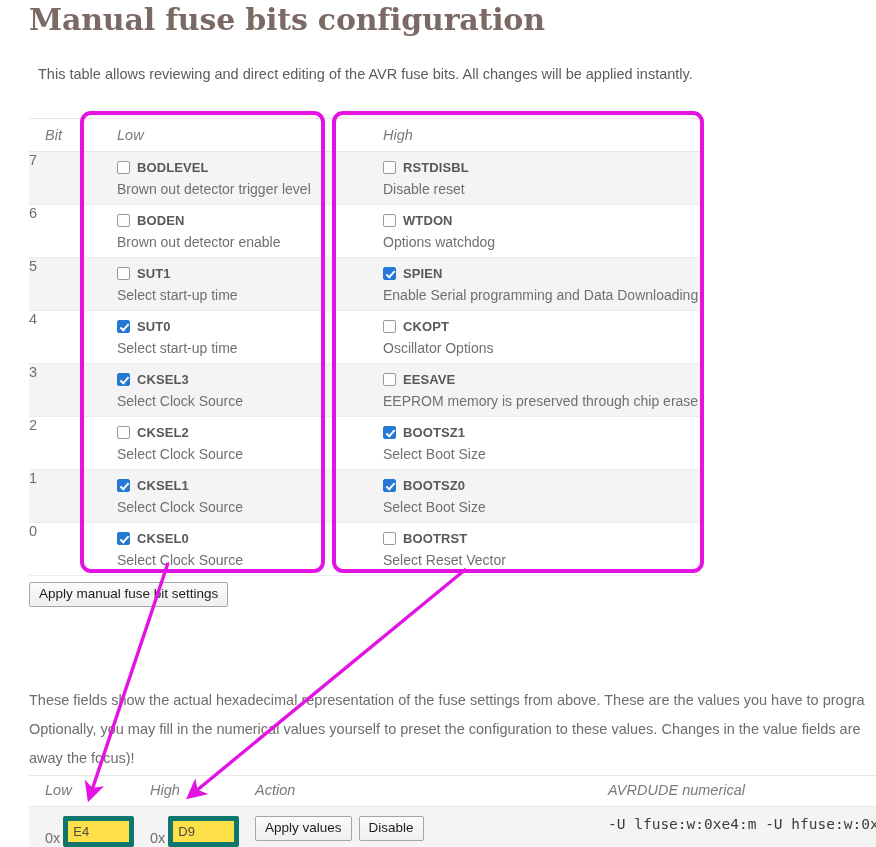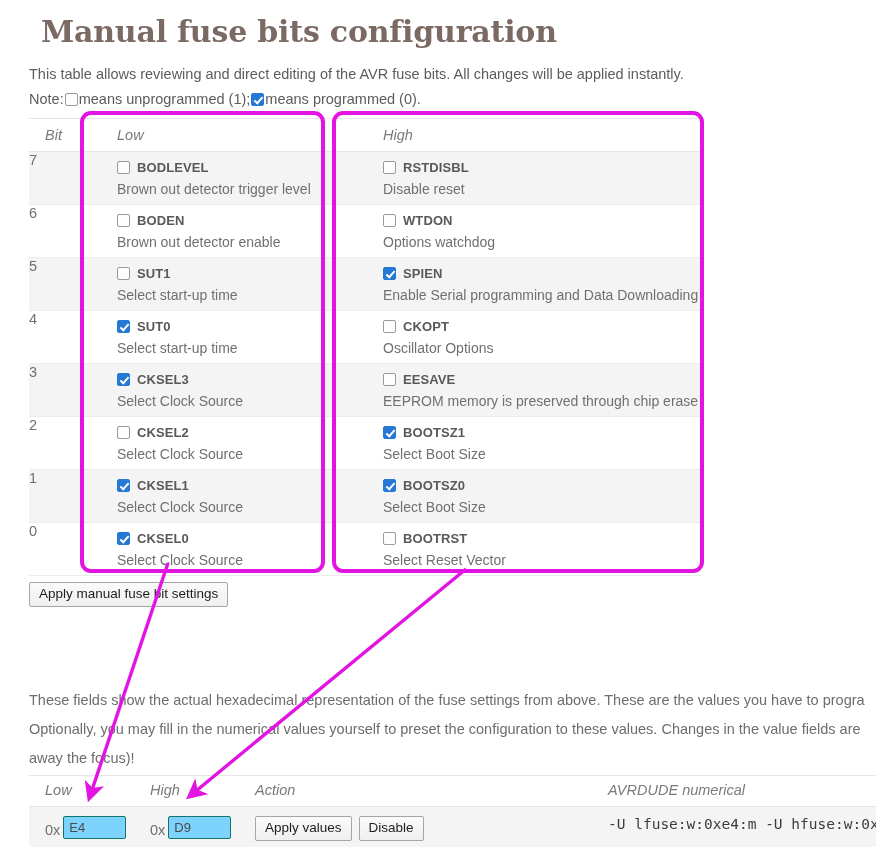--- a/index.html
+++ b/index.html
@@ -20,21 +20,21 @@
     position: absolute;
     left: 0; top: 0;
     width: 876px;
     height: 847px;
   }
 
   h1.title {
     position: absolute;
     left: 29px;
     top: 0px;
-    margin: 12px;
+    margin: 0;
     font-family: "DejaVu Serif", "Liberation Serif", serif;
     font-weight: bold;
     font-size: 30px;
     line-height: 40px;
     color: #7b6a63;
     letter-spacing: -0.2px;
   }
 
   h2.subtitle {
     position: absolute;
@@ -44,21 +44,21 @@
     font-family: "DejaVu Serif", "Liberation Serif", serif;
     font-weight: bold;
     font-size: 25px;
     line-height: 34px;
     color: #7b6a63;
     letter-spacing: -0.1px;
   }
 
   .intro {
     position: absolute;
-    left: 29px;
+    left: 38px;
     top: 62px;
     width: 820px;
     font-size: 14.5px;
     line-height: 25px;
     color: #5c5c5c;
   }
   .intro .note-line { display: block; }
 
   .para2 {
     position: absolute;
@@ -205,22 +205,22 @@
     padding: 9px 10px 10px 16px;
     font-size: 14.5px;
     background: #f4f4f4;
     border-bottom: 1px solid #ececec;
   }
   td.hexcell { color: #6f6f6f; white-space: nowrap; }
   .hexinput {
     display: inline-block;
     width: 56px;
     height: 17px;
-    background: #7dd3fc;
-    border: 1px solid #0f766e;
+    background: #fde047;
+    border: 5px solid #0f766e;
     border-radius: 2px;
     font-family: "Liberation Sans", sans-serif;
     font-size: 13px;
     color: #4a4a4a;
     padding: 2px 0 2px 5px;
     vertical-align: -4px;
     margin-left: 3px;
     line-height: 17px;
     overflow: hidden;
   }
@@ -243,21 +243,20 @@
 </style>
 </head>
 <body>
 
 <div class="page">
 
   <h1 class="title">Manual fuse bits configuration</h1>
 
   <div class="intro">
     <span>This table allows reviewing and direct editing of the AVR fuse bits. All changes will be applied instantly.</span>
-    <span class="note-line"><span>Note:</span><span class="cb inline"></span><span>means unprogrammed (1);</span><span class="cb inline on"></span><span>means programmed (0).</span></span>
   </div>
 
   <table class="fuse">
     <colgroup>
         <col class="c-bit">
         <col class="c-low">
         <col class="c-high">
       </colgroup>
     <thead>
       <tr>

